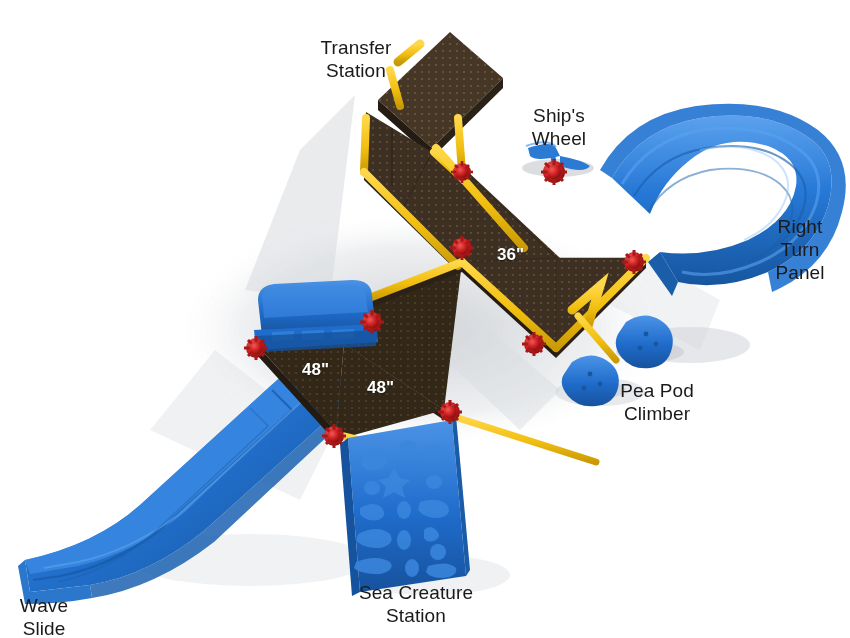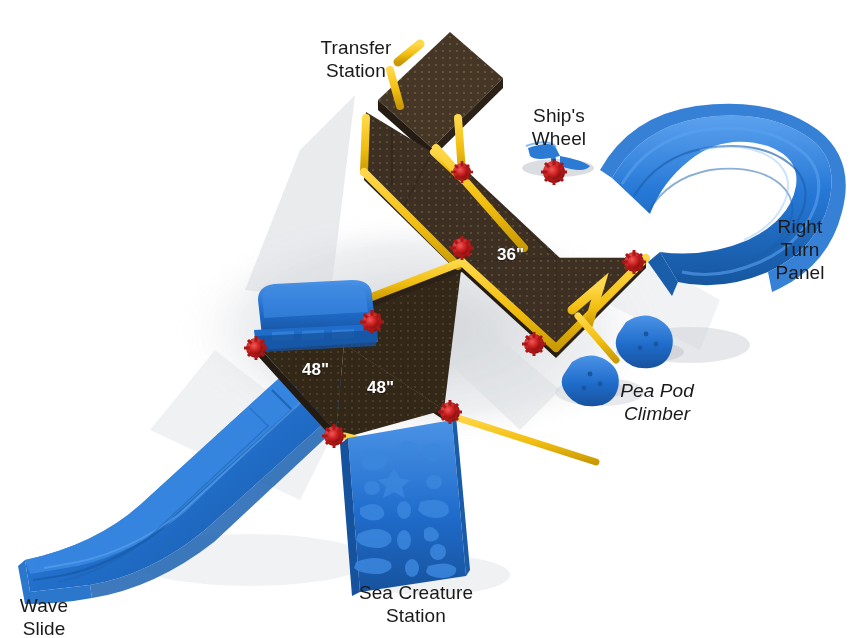--- a/index.html
+++ b/index.html
@@ -38,21 +38,21 @@
     font-weight: bold;
     font-size: 17px;
     line-height: 19px;
     text-shadow: 0 1px 2px rgba(0,0,0,.55);
     white-space: nowrap;
   }
   #lbl-transfer  { left: 296px; top: 36px;  width: 120px; }
   #lbl-ships     { left: 512px; top: 104px; width: 94px;  }
   #lbl-panels    { left: 238px; top: 198px; width: 152px; }
   #lbl-right     { left: 760px; top: 215px; width: 80px;  }
-  #lbl-peapod    { left: 604px; top: 379px; width: 106px; font-style: italic; }
+  #lbl-peapod    { left: 604px; top: 379px; width: 106px; }
   #lbl-wave      { left: 6px;   top: 578px; width: 76px; margin-top: 16px;  }
   #lbl-sea       { left: 348px; top: 581px; width: 136px; }
   #dim-36        { left: 497px; top: 245px; }
   #dim-48a       { left: 302px; top: 360px; }
   #dim-48b       { left: 367px; top: 378px; }
 </style>
 </head>
 <body>
 
 <div id="stage">

